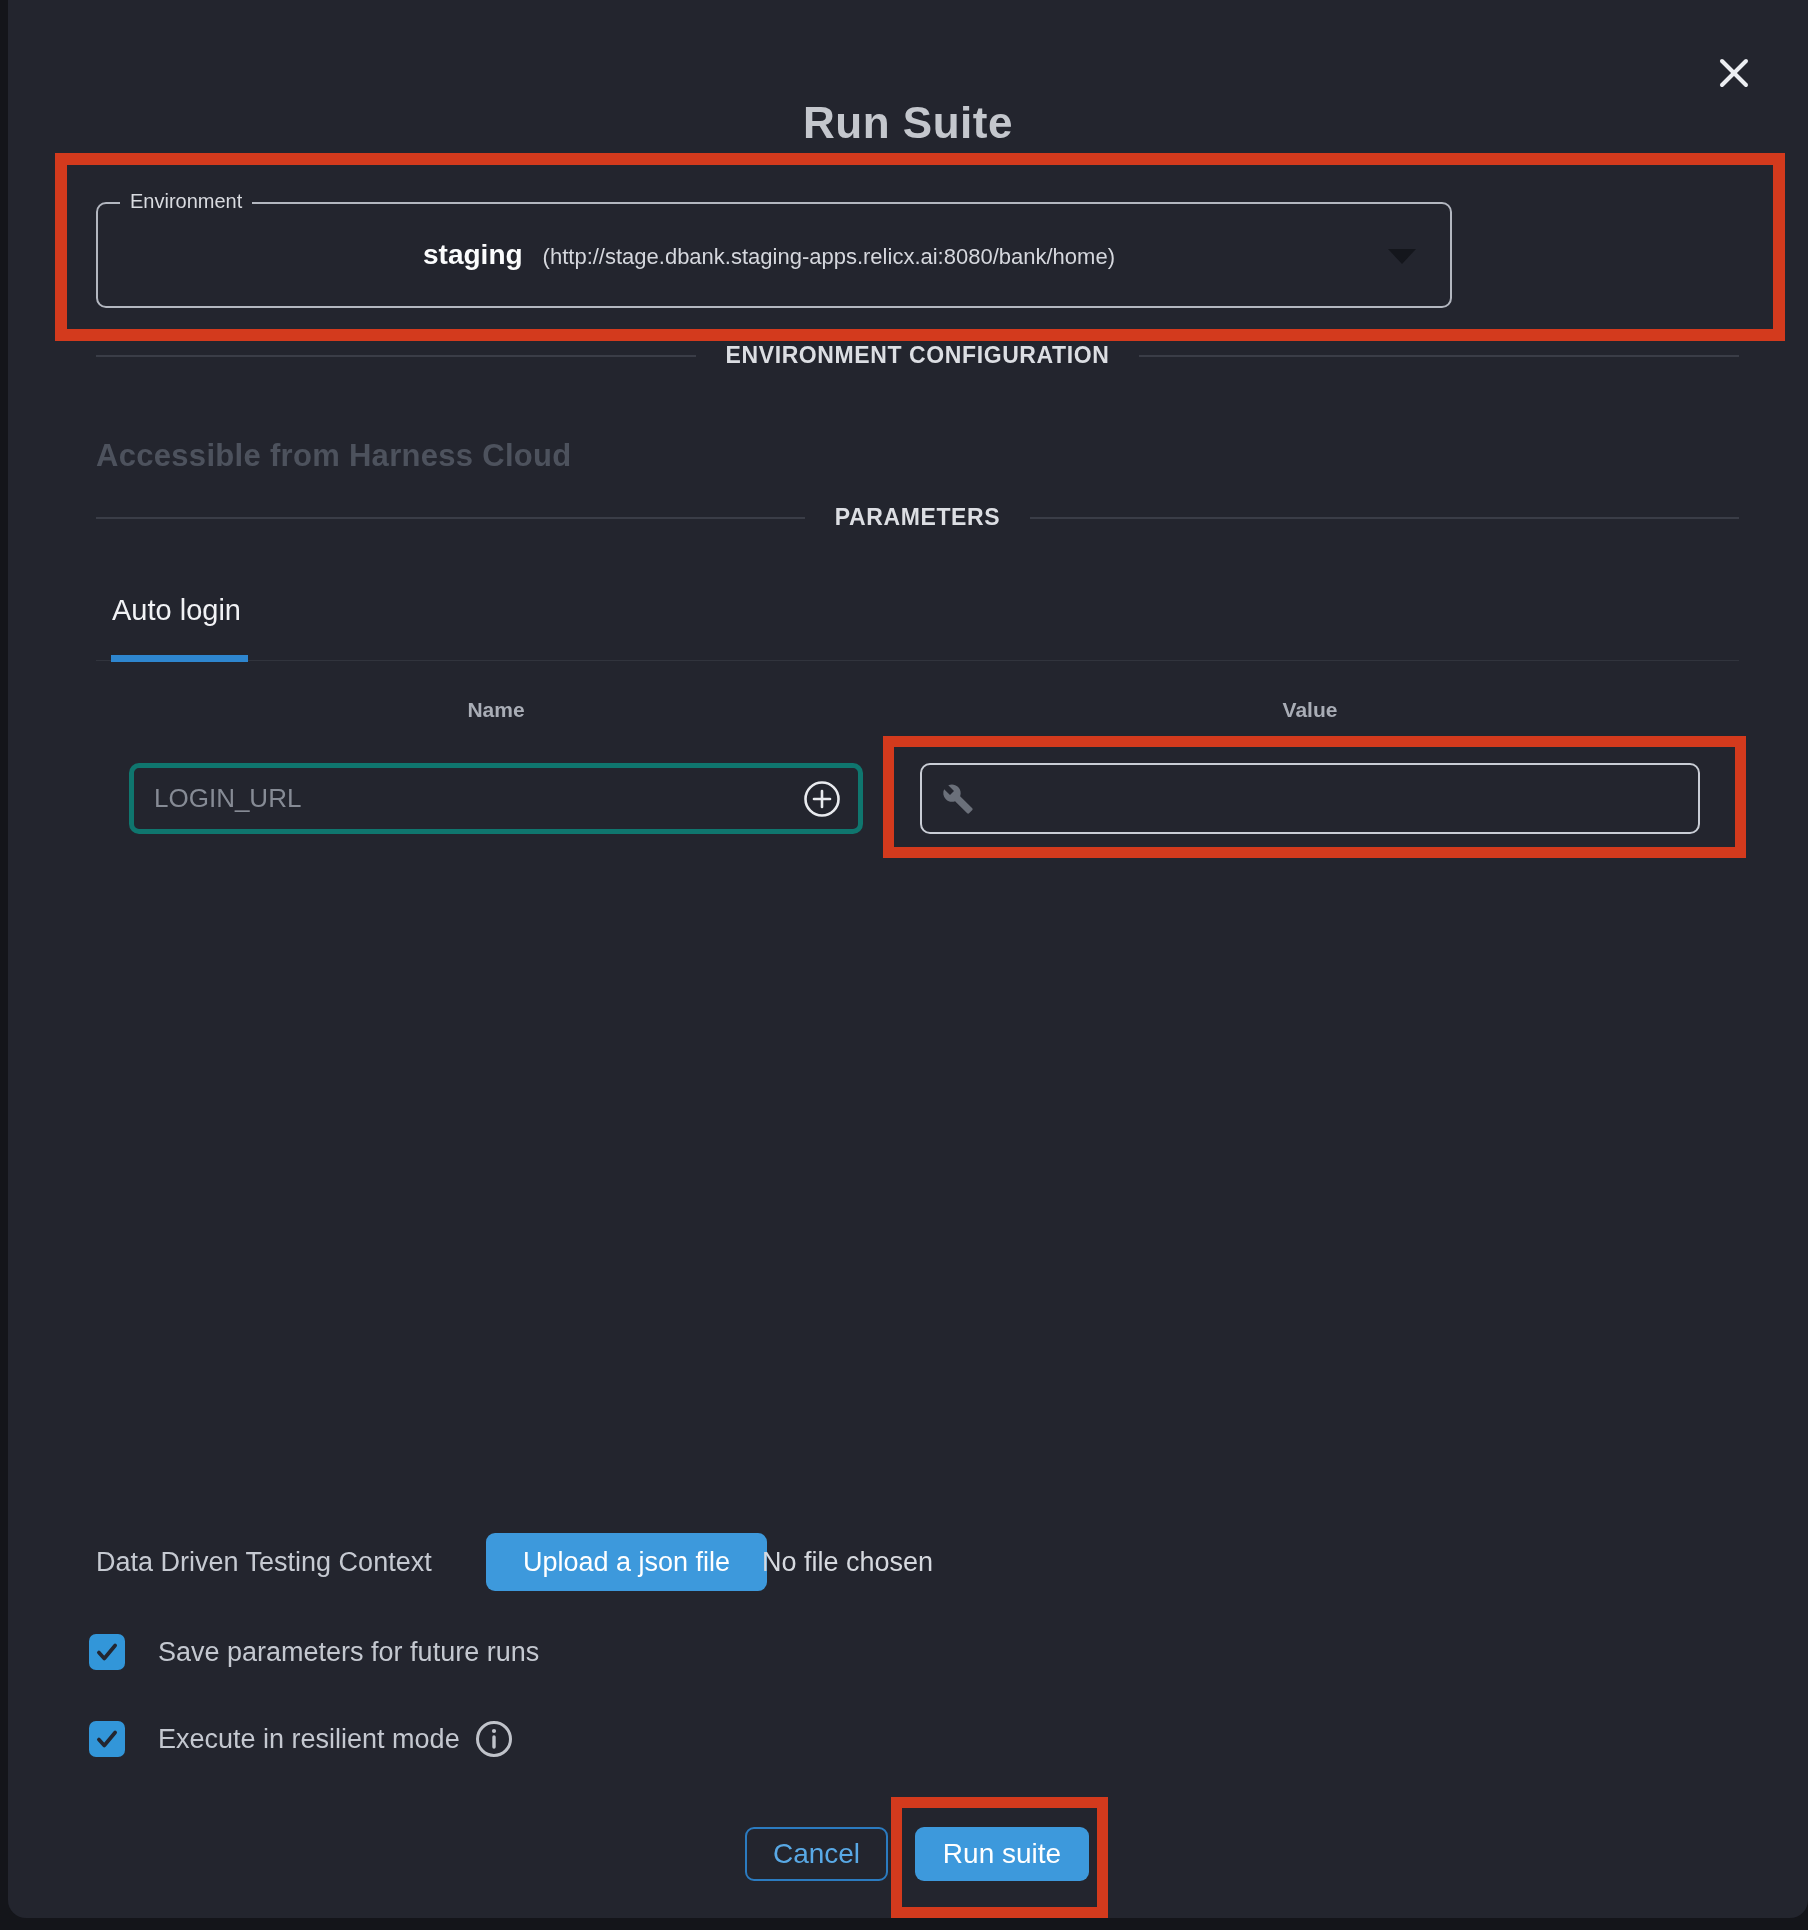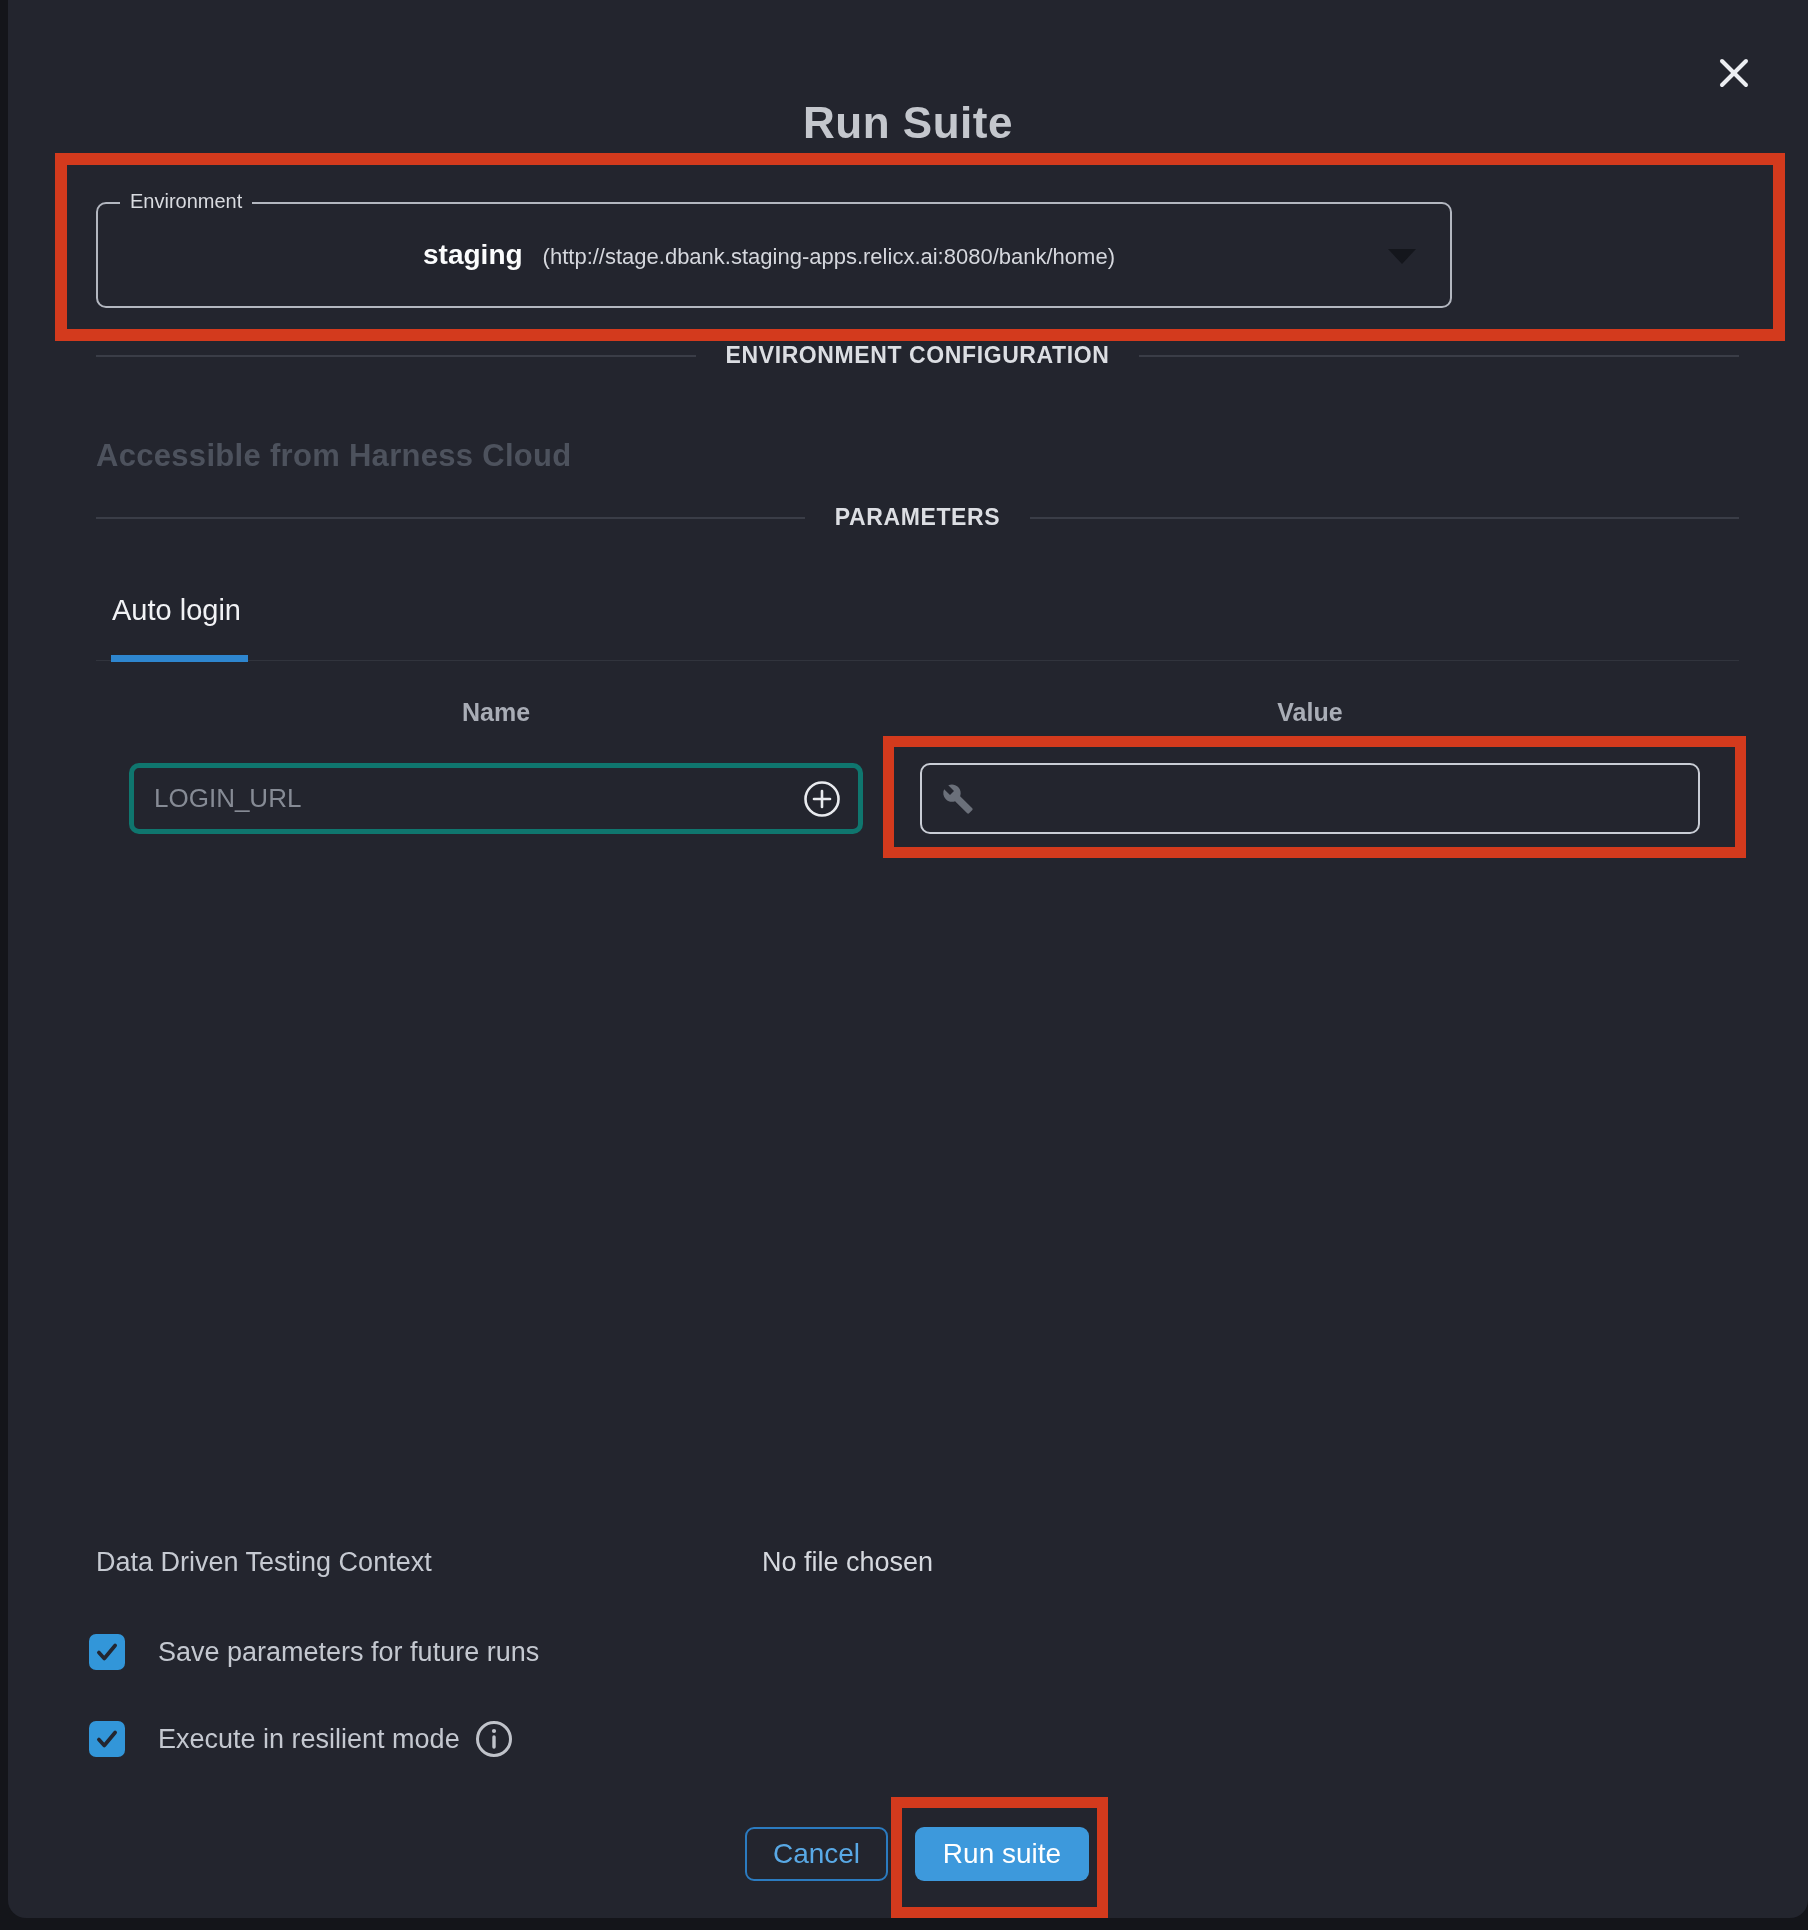--- a/index.html
+++ b/index.html
@@ -35,21 +35,21 @@
   .divider .dlabel { font-size:23px; font-weight:bold; color:#dcdee3; letter-spacing:0.6px; white-space:nowrap; }
 
   .muted-heading { position:absolute; left:88px; top:438px; font-size:31px;
                    font-weight:bold; color:#4d525d; letter-spacing:0.3px; }
 
   
   .tab { position:absolute; left:104px; top:594px; font-size:29px; color:#f1f2f5; cursor:pointer; }
   .tab-underline { position:absolute; left:103px; top:655px; width:137px; height:7px; background:#2e86cf; }
   .tab-strip-line { position:absolute; left:88px; top:660px; width:1643px; height:1px; background:#31343d; }
 
-  .col-header { position:absolute; top:698px; font-size:25px; font-weight:bold; color:#a9adb6; text-align:center; }
+  .col-header { position:absolute; top:698px; font-size:21px; font-weight:bold; color:#a9adb6; text-align:center; }
   .col-header.name  { left:121px; width:734px; }
   .col-header.value { left:912px; width:780px; }
 
   .input-box { position:absolute; top:763px; height:71px; border-radius:10px;
                display:flex; align-items:center; padding:0 16px 0 20px; }
   .input-box input { flex:1; background:transparent; border:none; outline:none;
                      font-family:"Liberation Sans", sans-serif; min-width:0; }
   .name-box  { left:121px; width:734px; border:5px solid #0f766e; }
   .name-box input { font-size:26px; color:#f0f1f4; }
   .name-box input::placeholder { color:#868b95; opacity:1; }
@@ -144,20 +144,21 @@
 
     <div class="input-box value-box">
       <button class="icon-btn">
         <svg width="32" height="32" viewBox="0 0 24 24">
           <path fill="#6b707a" d="M22.7 19l-9.1-9.1c.9-2.3.4-5-1.5-6.9-2-2-5-2.4-7.4-1.3L9 6 6 9 1.6 4.7C.4 7.1.9 10.1 2.9 12.1c1.9 1.9 4.6 2.4 6.9 1.5l9.1 9.1c.4.4 1 .4 1.4 0l2.3-2.3c.5-.4.5-1.1.1-1.4z"></path>
         </svg>
       </button>
     </div>
 
     <div class="dd-label">Data Driven Testing Context</div>
+    <button class="upload-btn">Upload a json file</button>
     <div class="file-status">No file chosen</div>
 
     <div class="check-row" style="top:1634px;">
       <div class="checkbox">
         <svg width="26" height="26" viewBox="0 0 24 24" fill="none">
           <path d="M4.5 12.5l5 5.5L19.5 6" stroke="#232630" stroke-width="3.4" stroke-linecap="round" stroke-linejoin="round"></path>
         </svg>
       </div>
       <span class="check-label">Save parameters for future runs</span>
     </div>

